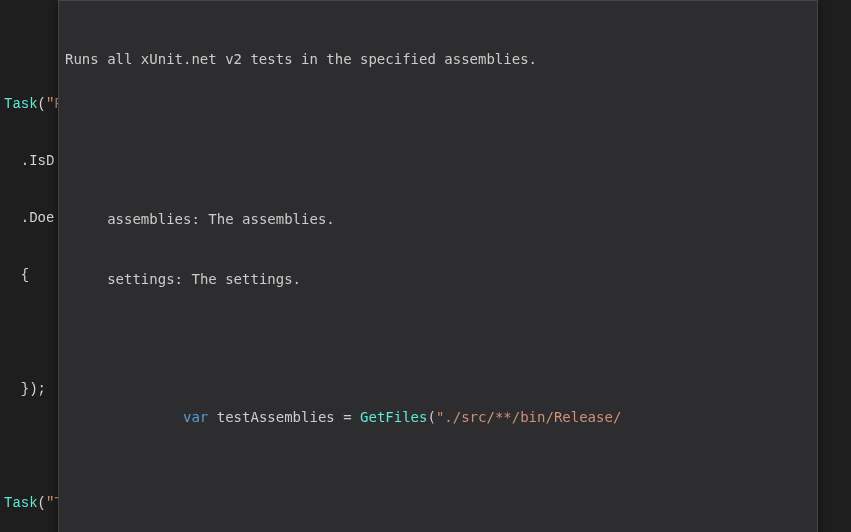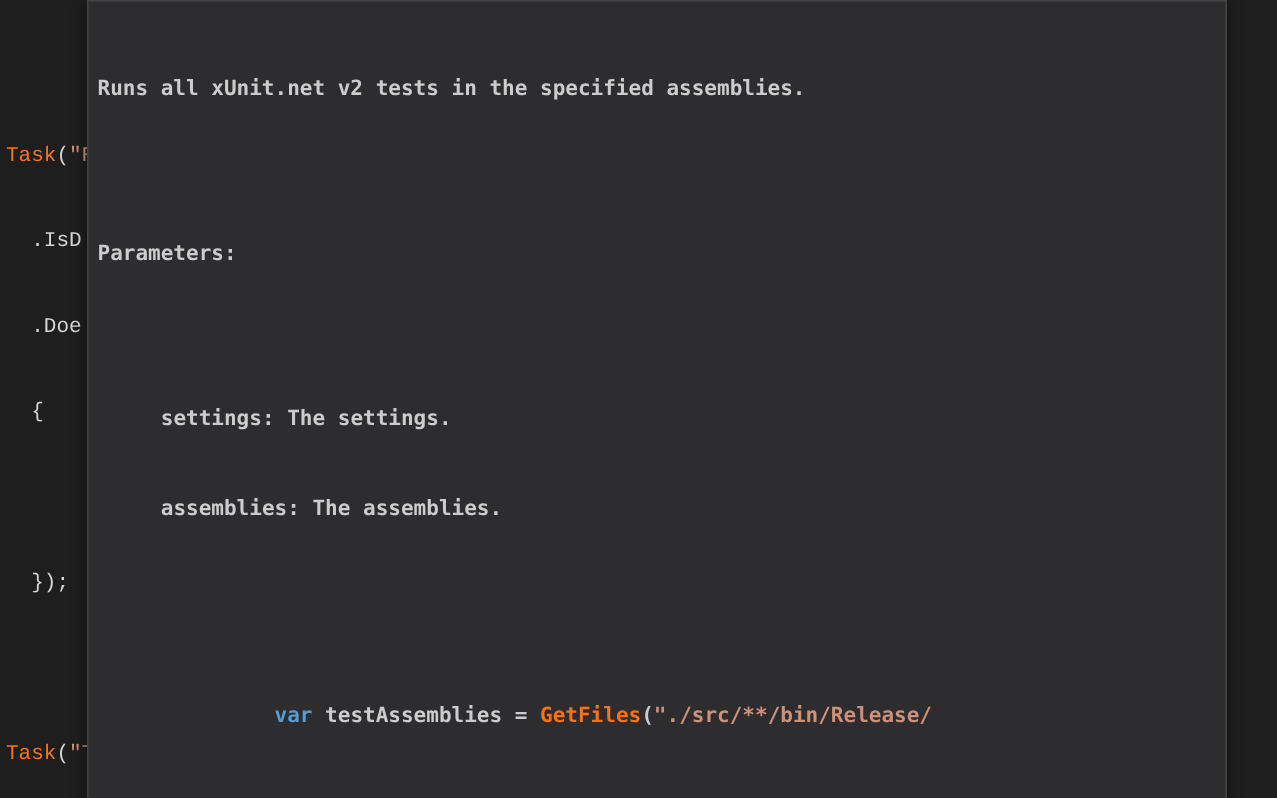--- a/index.html
+++ b/index.html
@@ -31,37 +31,36 @@
     background: #2d2d30;
     border: 1px solid #454545;
     padding: 8px 6px 8px 6px;
     z-index: 10;
     color: #cccccc;
     font-family: Consolas, monospace;
     font-size: 14px;
     line-height: 20px;
     box-shadow: 0 2px 8px rgba(0,0,0,0.5);
   }
-  .tt-line { white-space: pre; font-weight: bold; }
+  .tt-line { white-space: pre; }
   .kw { color: #569cd6; }
-  .fn { color: #f97316; }
+  .fn { color: #5eead4; }
   .str { color: #ce9178; }
 </style>
 </head>
 <body>
 
 <div class="editor">
 
   <div class="tooltip">
     <div class="tt-line">Runs all xUnit.net v2 tests in the specified assemblies.</div>
     <div class="tt-line" style="height:10px"></div>
-    <div class="tt-line">Parameters:</div>
     <div class="tt-line" style="height:10px"></div>
+    <div class="tt-line"><span>     </span><span>assemblies</span><span>: </span><span>The assemblies.</span></div>
     <div class="tt-line"><span>     </span><span>settings</span><span>: </span><span>The settings.</span></div>
-    <div class="tt-line"><span>     </span><span>assemblies</span><span>: </span><span>The assemblies.</span></div>
     <div class="tt-line" style="height:38px"></div>
     <div class="tt-line"><span>              </span><span class="kw">var</span><span> testAssemblies = </span><span class="fn">GetFiles</span><span>(</span><span class="str">"./src/**/bin/Release/</span></div>
     
     
     
     
   </div>
 
   <div class="line"><span class="fn">Task</span><span>(</span><span class="str">"Re</span></div>
   <div class="line"><span>  .IsD</span></div>

